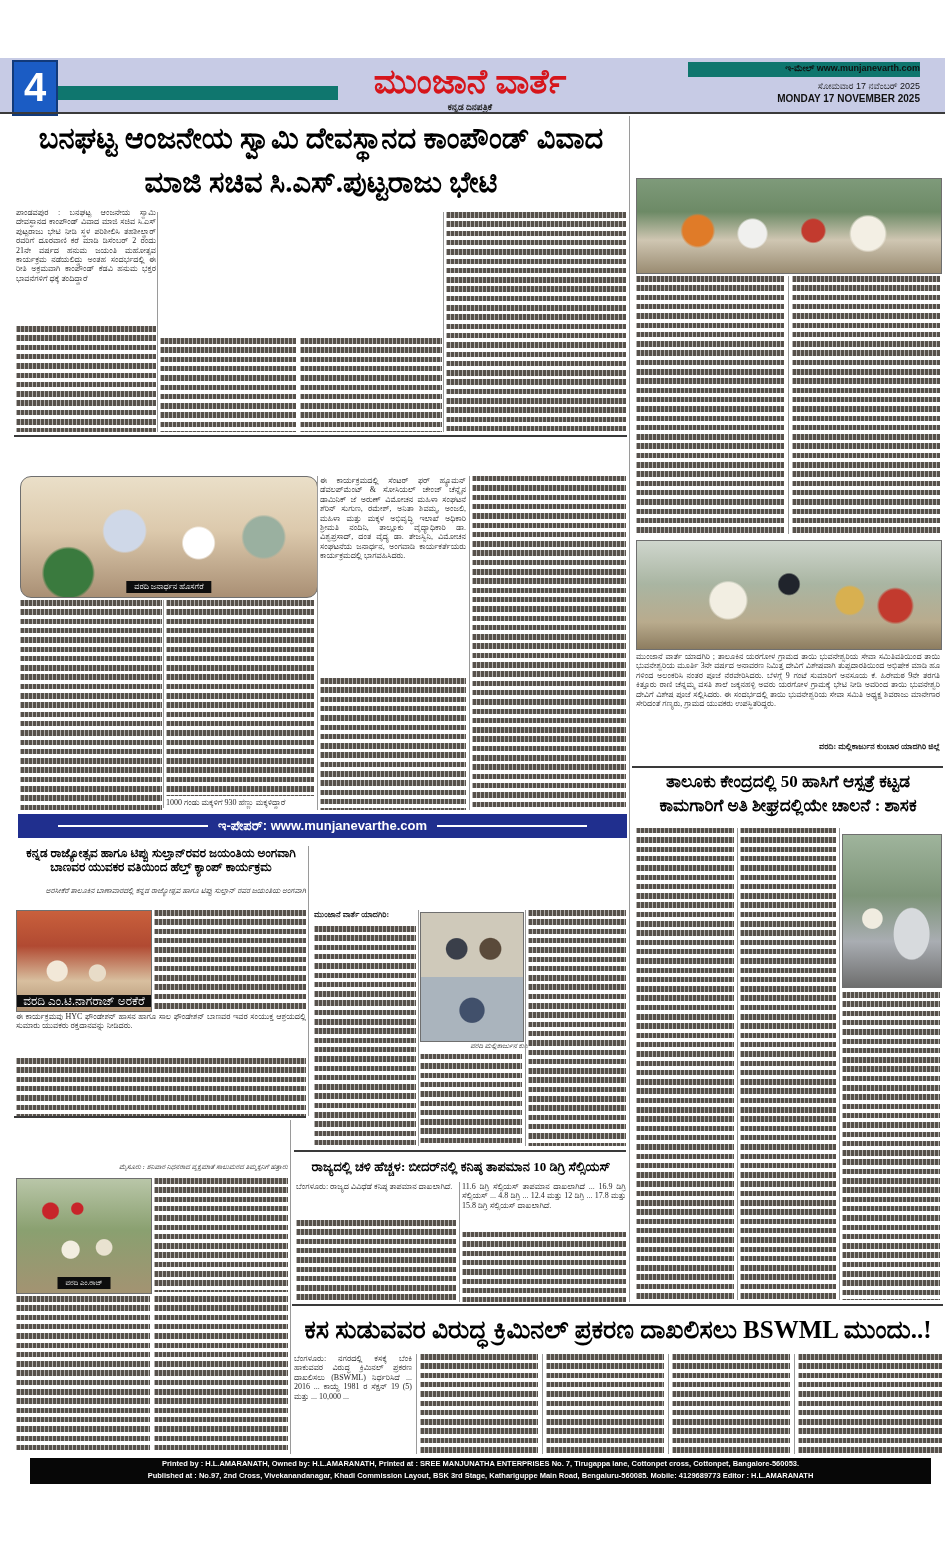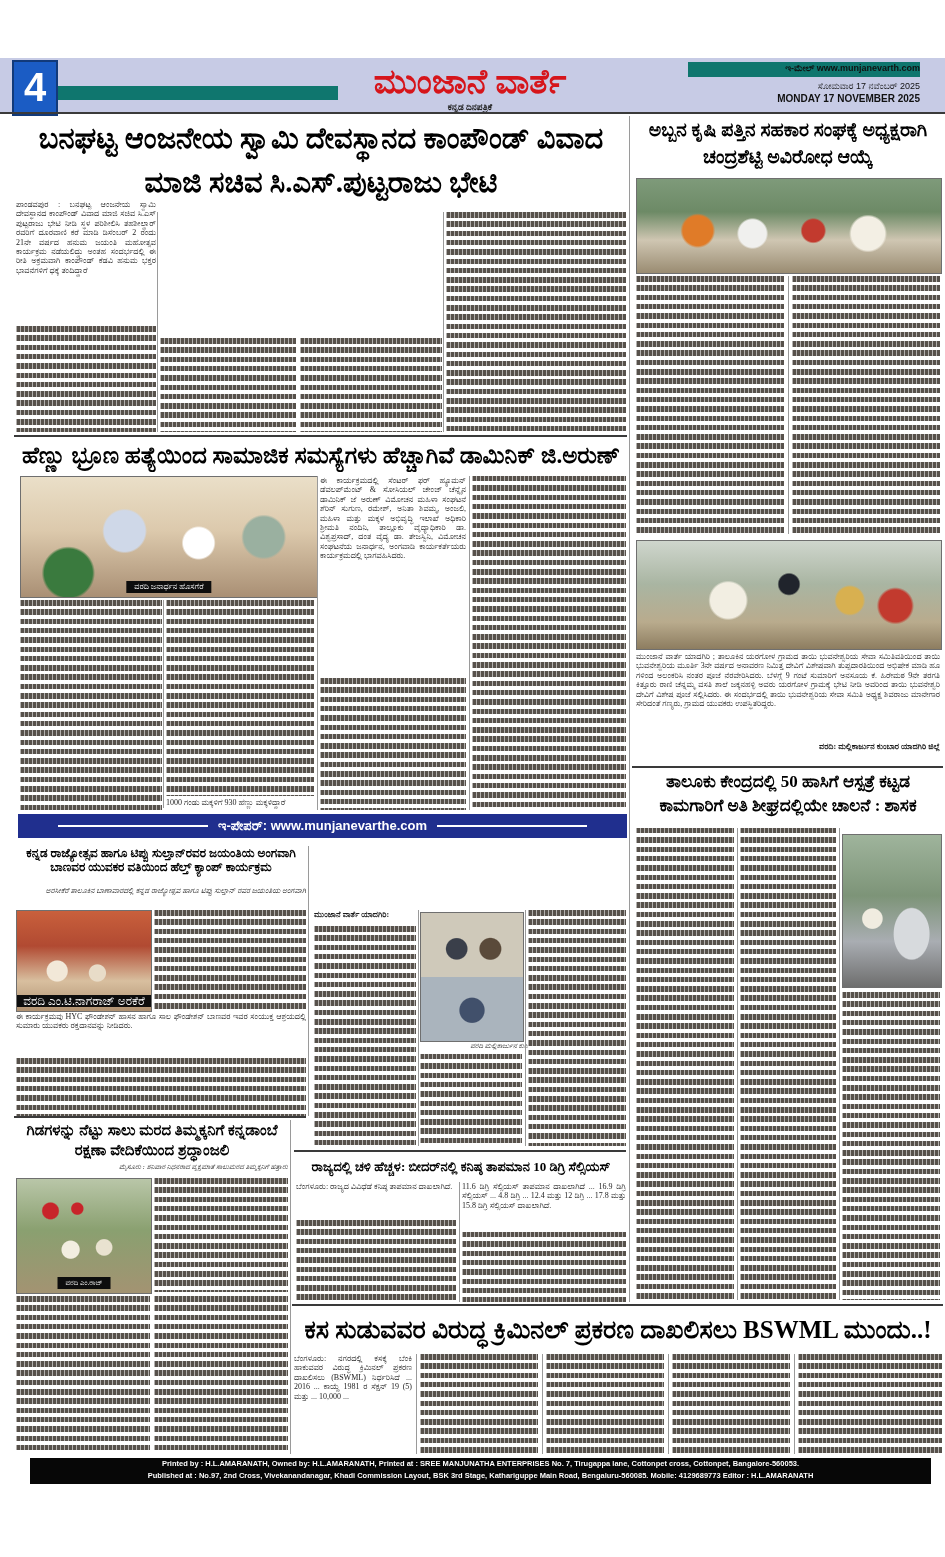--- a/index.html
+++ b/index.html
@@ -93,52 +93,50 @@
   <div class="abs whitebox" style="left:58px;top:86px;width:280px;height:14px;"></div>
   <div class="abs pagebox" style="left:12px;top:60px;width:42px;height:52px;">4</div>
   <div class="abs masthead" style="left:320px;top:62px;width:300px;height:42px;">ಮುಂಜಾನೆ ವಾರ್ತೆ</div>
   <div class="abs tagline" style="left:320px;top:102px;width:300px;height:11px;">ಕನ್ನಡ ದಿನಪತ್ರಿಕೆ</div>
   <div class="abs whitebox hinfo" style="left:688px;top:62px;width:232px;height:15px;">ಇ-ಮೇಲ್ www.munjanevarth.com</div>
   <div class="abs hinfo" style="left:688px;top:80px;width:232px;height:12px;font-weight:normal;">ಸೋಮವಾರ 17 ನವೆಂಬರ್ 2025</div>
   <div class="abs hinfo" style="left:688px;top:93px;width:232px;height:14px;font-size:10px;">MONDAY 17 NOVEMBER 2025</div>
   <div class="abs hrule" style="left:0px;top:112px;width:945px;height:2px;"></div>
 
   <div class="abs kn-head" style="left:16px;top:116px;width:610px;height:92px;font-size:29px;line-height:44px;">ಬನಘಟ್ಟ ಆಂಜನೇಯ ಸ್ವಾಮಿ ದೇವಸ್ಥಾನದ ಕಾಂಪೌಂಡ್ ವಿವಾದ ಮಾಜಿ ಸಚಿವ ಸಿ.ಎಸ್.ಪುಟ್ಟರಾಜು ಭೇಟಿ</div>
-  <div class="abs kn-body" style="left:16px;top:200px;width:140px;height:112px;">ಪಾಂಡವಪುರ : ಬನಘಟ್ಟ ಆಂಜನೇಯ ಸ್ವಾಮಿ ದೇವಸ್ಥಾನದ ಕಾಂಪೌಂಡ್ ವಿವಾದ ಮಾಜಿ ಸಚಿವ ಸಿ.ಎಸ್ ಪುಟ್ಟರಾಜು ಭೇಟಿ ನೀಡಿ ಸ್ಥಳ ಪರಿಶೀಲಿಸಿ ತಹಶೀಲ್ದಾರ್ ರವರಿಗೆ ದೂರವಾಣಿ ಕರೆ ಮಾಡಿ ಡಿಸೆಂಬರ್ 2 ರಂದು 21ನೇ ವರ್ಷದ ಹನುಮ ಜಯಂತಿ ಮಹೋತ್ಸವ ಕಾರ್ಯಕ್ರಮ ನಡೆಯಲಿದ್ದು ಅಂತಹ ಸಂದರ್ಭದಲ್ಲಿ ಈ ರೀತಿ ಅಕ್ರಮವಾಗಿ ಕಾಂಪೌಂಡ್ ಕೆಡವಿ ಹನುಮ ಭಕ್ತರ ಭಾವನೆಗಳಿಗೆ ಧಕ್ಕೆ ತಂದಿದ್ದಾರೆ</div>
+  <div class="abs kn-body" style="left:16px;top:208px;width:140px;height:112px;">ಪಾಂಡವಪುರ : ಬನಘಟ್ಟ ಆಂಜನೇಯ ಸ್ವಾಮಿ ದೇವಸ್ಥಾನದ ಕಾಂಪೌಂಡ್ ವಿವಾದ ಮಾಜಿ ಸಚಿವ ಸಿ.ಎಸ್ ಪುಟ್ಟರಾಜು ಭೇಟಿ ನೀಡಿ ಸ್ಥಳ ಪರಿಶೀಲಿಸಿ ತಹಶೀಲ್ದಾರ್ ರವರಿಗೆ ದೂರವಾಣಿ ಕರೆ ಮಾಡಿ ಡಿಸೆಂಬರ್ 2 ರಂದು 21ನೇ ವರ್ಷದ ಹನುಮ ಜಯಂತಿ ಮಹೋತ್ಸವ ಕಾರ್ಯಕ್ರಮ ನಡೆಯಲಿದ್ದು ಅಂತಹ ಸಂದರ್ಭದಲ್ಲಿ ಈ ರೀತಿ ಅಕ್ರಮವಾಗಿ ಕಾಂಪೌಂಡ್ ಕೆಡವಿ ಹನುಮ ಭಕ್ತರ ಭಾವನೆಗಳಿಗೆ ಧಕ್ಕೆ ತಂದಿದ್ದಾರೆ</div>
   <div class="abs sim" style="left:16px;top:326px;width:140px;height:106px;"></div>
   <div class="abs sim" style="left:160px;top:338px;width:136px;height:94px;"></div>
   <div class="abs sim" style="left:300px;top:338px;width:142px;height:94px;"></div>
   <div class="abs sim" style="left:446px;top:212px;width:180px;height:220px;"></div>
   <div class="abs vdiv" style="left:157px;top:212px;height:220px;"></div>
   <div class="abs vdiv" style="left:443px;top:212px;height:220px;"></div>
 
   <div class="abs vdiv" style="left:629px;top:116px;height:1186px;"></div>
 
-  <div class="abs kn-head" style="left:634px;top:116px;width:308px;height:58px;font-size:19px;line-height:27px;">ಅಬ್ಬನ ಕೃಷಿ ಪತ್ತಿನ ಸಹಕಾರ ಸಂಘಕ್ಕೆ ಅಧ್ಯಕ್ಷರಾಗಿ ಚಂದ್ರಶೆಟ್ಟಿ ಅವಿರೋಧ ಆಯ್ಕೆ</div>
   <div class="abs photo p-coop" style="left:636px;top:178px;width:304px;height:94px;"></div>
   <div class="abs sim" style="left:636px;top:276px;width:148px;height:258px;"></div>
   <div class="abs sim" style="left:792px;top:276px;width:148px;height:258px;"></div>
   <div class="abs vdiv" style="left:788px;top:276px;height:258px;"></div>
 
   <div class="abs photo p-bhuvan" style="left:636px;top:540px;width:304px;height:108px;"></div>
   <div class="abs kn-body" style="left:636px;top:652px;width:304px;height:88px;">ಮುಂಜಾನೆ ವಾರ್ತೆ ಯಾದಗಿರಿ ; ತಾಲೂಕಿನ ಯರಗೋಳ ಗ್ರಾಮದ ತಾಯಿ ಭುವನೇಶ್ವರಿಯ ಸೇವಾ ಸಮಿತಿವತಿಯಿಂದ ತಾಯಿ ಭುವನೇಶ್ವರಿಯ ಮೂರ್ತಿ 3ನೇ ವರ್ಷದ ಅನಾವರಣ ನಿಮಿತ್ತ ದೇವಿಗೆ ವಿಶೇಷವಾಗಿ ತುಪ್ಪದಾರತಿಯಿಂದ ಅಭಿಷೇಕ ಮಾಡಿ ಹೂ ಗಳಿಂದ ಅಲಂಕರಿಸಿ ನಂತರ ಪೂಜೆ ನೆರವೇರಿಸಿದರು. ಬೆಳಗ್ಗೆ 9 ಗಂಟೆ ಸುಮಾರಿಗೆ ಅನಸೂಯ ಕೆ. ಹಿರೇಮಠ 9ನೇ ತರಗತಿ ಕಿತ್ತೂರು ರಾಣಿ ಚೆನ್ನಮ್ಮ ವಸತಿ ಶಾಲೆ ಜಕ್ಕನಹಳ್ಳಿ ಅವರು ಯರಗೋಳ ಗ್ರಾಮಕ್ಕೆ ಭೇಟಿ ನೀಡಿ ಅವರಿಂದ ತಾಯಿ ಭುವನೇಶ್ವರಿ ದೇವಿಗೆ ವಿಶೇಷ ಪೂಜೆ ಸಲ್ಲಿಸಿದರು. ಈ ಸಂದರ್ಭದಲ್ಲಿ ತಾಯಿ ಭುವನೇಶ್ವರಿಯ ಸೇವಾ ಸಮಿತಿ ಅಧ್ಯಕ್ಷ ಶಿವರಾಜು ಮಾನೇಗಾರ ಸೇರಿದಂತೆ ಗಣ್ಯರು, ಗ್ರಾಮದ ಯುವಕರು ಉಪಸ್ಥಿತರಿದ್ದರು.</div>
   <div class="abs kn-body kn-right" style="left:636px;top:742px;width:304px;height:12px;">ವರದಿ: ಮಲ್ಲಿಕಾರ್ಜುನ ಕುಂಬಾರ ಯಾದಗಿರಿ ಜಿಲ್ಲೆ</div>
   <div class="abs hrule" style="left:632px;top:766px;width:311px;height:2px;"></div>
 
   <div class="abs kn-head" style="left:634px;top:770px;width:308px;height:52px;font-size:17px;line-height:24px;">ತಾಲೂಕು ಕೇಂದ್ರದಲ್ಲಿ 50 ಹಾಸಿಗೆ ಆಸ್ಪತ್ರೆ ಕಟ್ಟಡ ಕಾಮಗಾರಿಗೆ ಅತಿ ಶೀಘ್ರದಲ್ಲಿಯೇ ಚಾಲನೆ : ಶಾಸಕ ಎಂ.ಆರ್.ಮಂಜುನಾಥ್</div>
   <div class="abs sim" style="left:636px;top:828px;width:98px;height:472px;"></div>
   <div class="abs sim" style="left:740px;top:828px;width:96px;height:472px;"></div>
   <div class="abs photo p-car" style="left:842px;top:834px;width:98px;height:152px;"></div>
   <div class="abs sim" style="left:842px;top:992px;width:98px;height:308px;"></div>
   <div class="abs vdiv" style="left:737px;top:828px;height:472px;"></div>
   <div class="abs vdiv" style="left:839px;top:828px;height:472px;"></div>
 
   <div class="abs hrule" style="left:14px;top:435px;width:613px;height:2px;"></div>
-  <div class="abs kn-head" style="left:16px;top:440px;width:610px;height:32px;font-size:23px;line-height:32px;">ಹೆಣ್ಣು ಭ್ರೂಣ ಹತ್ಯೆಯಿಂದ ಸಾಮಾಜಿಕ ಸಮಸ್ಯೆಗಳು ಹೆಚ್ಚಾಗಿವೆ ಡಾಮಿನಿಕ್ ಜಿ.ಅರುಣ್</div>
-  <div class="abs photo p-event" style="left:20px;top:476px;width:296px;height:120px;">
+  <div class="abs photo p-event" style="left:20px;top:476px;width:296px;height:120px;border-radius:11px;">
     <span class="pcap">ವರದಿ ಜನಾರ್ಧನ ಹೊಸಗೆರೆ</span>
   </div>
   <div class="abs sim" style="left:20px;top:600px;width:142px;height:210px;"></div>
   <div class="abs sim" style="left:166px;top:600px;width:148px;height:196px;"></div>
   <div class="abs kn-body" style="left:166px;top:798px;width:148px;height:12px;">1000 ಗಂಡು ಮಕ್ಕಳಿಗೆ 930 ಹೆಣ್ಣು ಮಕ್ಕಳಿದ್ದಾರೆ</div>
   <div class="abs kn-body" style="left:320px;top:476px;width:146px;height:200px;">ಈ ಕಾರ್ಯಕ್ರಮದಲ್ಲಿ ಸೆಂಟರ್ ಫರ್ ಹ್ಯೂಮನ್ ಡೆವಲಪ್‌ಮೆಂಟ್ &amp; ಸೋಸಿಯಲ್ ಚೇಂಜ್ ಚೆನ್ನೈನ ಡಾಮಿನಿಕ್ ಜೆ ಅರುಣ್ ವಿಮೋಚನ ಮಹಿಳಾ ಸಂಘಟನೆ ಶೆರಿನ್ ಸುಗುಣ, ರಮೇಶ್, ಅನಿತಾ ಶಿವಮ್ಮ, ಅಂಜಲಿ, ಮಹಿಳಾ ಮತ್ತು ಮಕ್ಕಳ ಅಭಿವೃದ್ಧಿ ಇಲಾಖೆ ಅಧಿಕಾರಿ ಶ್ರೀಮತಿ ನಂದಿನಿ, ತಾಲ್ಲೂಕು ವೈದ್ಯಾಧಿಕಾರಿ ಡಾ. ವಿಶ್ವಪ್ರಸಾದ್, ದಂತ ವೈದ್ಯ ಡಾ. ತೇಜಸ್ವಿನಿ, ವಿಮೋಚನ ಸಂಘಟನೆಯ ಜನಾರ್ಧನ, ಅಂಗವಾಡಿ ಕಾರ್ಯಕರ್ತೆಯರು ಕಾರ್ಯಕ್ರಮದಲ್ಲಿ ಭಾಗವಹಿಸಿದರು.</div>
   <div class="abs sim" style="left:320px;top:678px;width:146px;height:132px;"></div>
   <div class="abs sim" style="left:472px;top:476px;width:154px;height:334px;"></div>
   <div class="abs vdiv" style="left:317px;top:476px;height:334px;"></div>
   <div class="abs vdiv" style="left:469px;top:476px;height:334px;"></div>
@@ -163,21 +161,20 @@
   <div class="abs kn-body" style="left:314px;top:910px;width:102px;height:14px;font-weight:bold;">ಮುಂಜಾನೆ ವಾರ್ತೆ ಯಾದಗಿರಿ:</div>
   <div class="abs sim" style="left:314px;top:926px;width:102px;height:220px;"></div>
   <div class="abs photo p-port" style="left:420px;top:912px;width:102px;height:128px;"></div>
   <div class="abs kn-body kn-center" style="left:420px;top:1042px;width:102px;height:10px;font-size:7px;padding-left:16px;">ವರದಿ ಮಲ್ಲಿಕಾರ್ಜುನ ಕುಂಬಾರ</div>
   <div class="abs sim" style="left:420px;top:1054px;width:102px;height:92px;"></div>
   <div class="abs sim" style="left:528px;top:910px;width:98px;height:236px;"></div>
   <div class="abs vdiv" style="left:418px;top:910px;height:236px;"></div>
   <div class="abs vdiv" style="left:525px;top:910px;height:236px;"></div>
 
   <div class="abs hrule" style="left:14px;top:1116px;width:292px;height:2px;"></div>
-  <div class="abs kn-head" style="left:16px;top:1120px;width:272px;height:42px;font-size:15px;line-height:20px;">ಗಿಡಗಳನ್ನು ನೆಟ್ಟು ಸಾಲು ಮರದ ತಿಮ್ಮಕ್ಕನಿಗೆ ಕನ್ನಡಾಂಬೆ ರಕ್ಷಣಾ ವೇದಿಕೆಯಿಂದ ಶ್ರದ್ಧಾಂಜಲಿ</div>
   <div class="abs kn-body kn-center" style="left:16px;top:1163px;width:272px;height:12px;font-size:7px;">ಮೈಸೂರು : ಶನಿವಾರ ನಿಧನರಾದ ವೃಕ್ಷಮಾತೆ ಸಾಲುಮರದ ತಿಮ್ಮಕ್ಕನಿಗೆ ಹತ್ತಾರು</div>
   <div class="abs photo p-flag" style="left:16px;top:1178px;width:134px;height:114px;">
     <span class="pcap" style="font-size:7px;">ವರದಿ ಎಂ.ರಾಜ್</span>
   </div>
   <div class="abs sim" style="left:154px;top:1178px;width:134px;height:114px;"></div>
   <div class="abs sim" style="left:16px;top:1296px;width:134px;height:158px;"></div>
   <div class="abs sim" style="left:154px;top:1296px;width:134px;height:158px;"></div>
   <div class="abs vdiv" style="left:290px;top:1120px;height:334px;"></div>
 
   <div class="abs hrule" style="left:294px;top:1150px;width:332px;height:2px;"></div>

